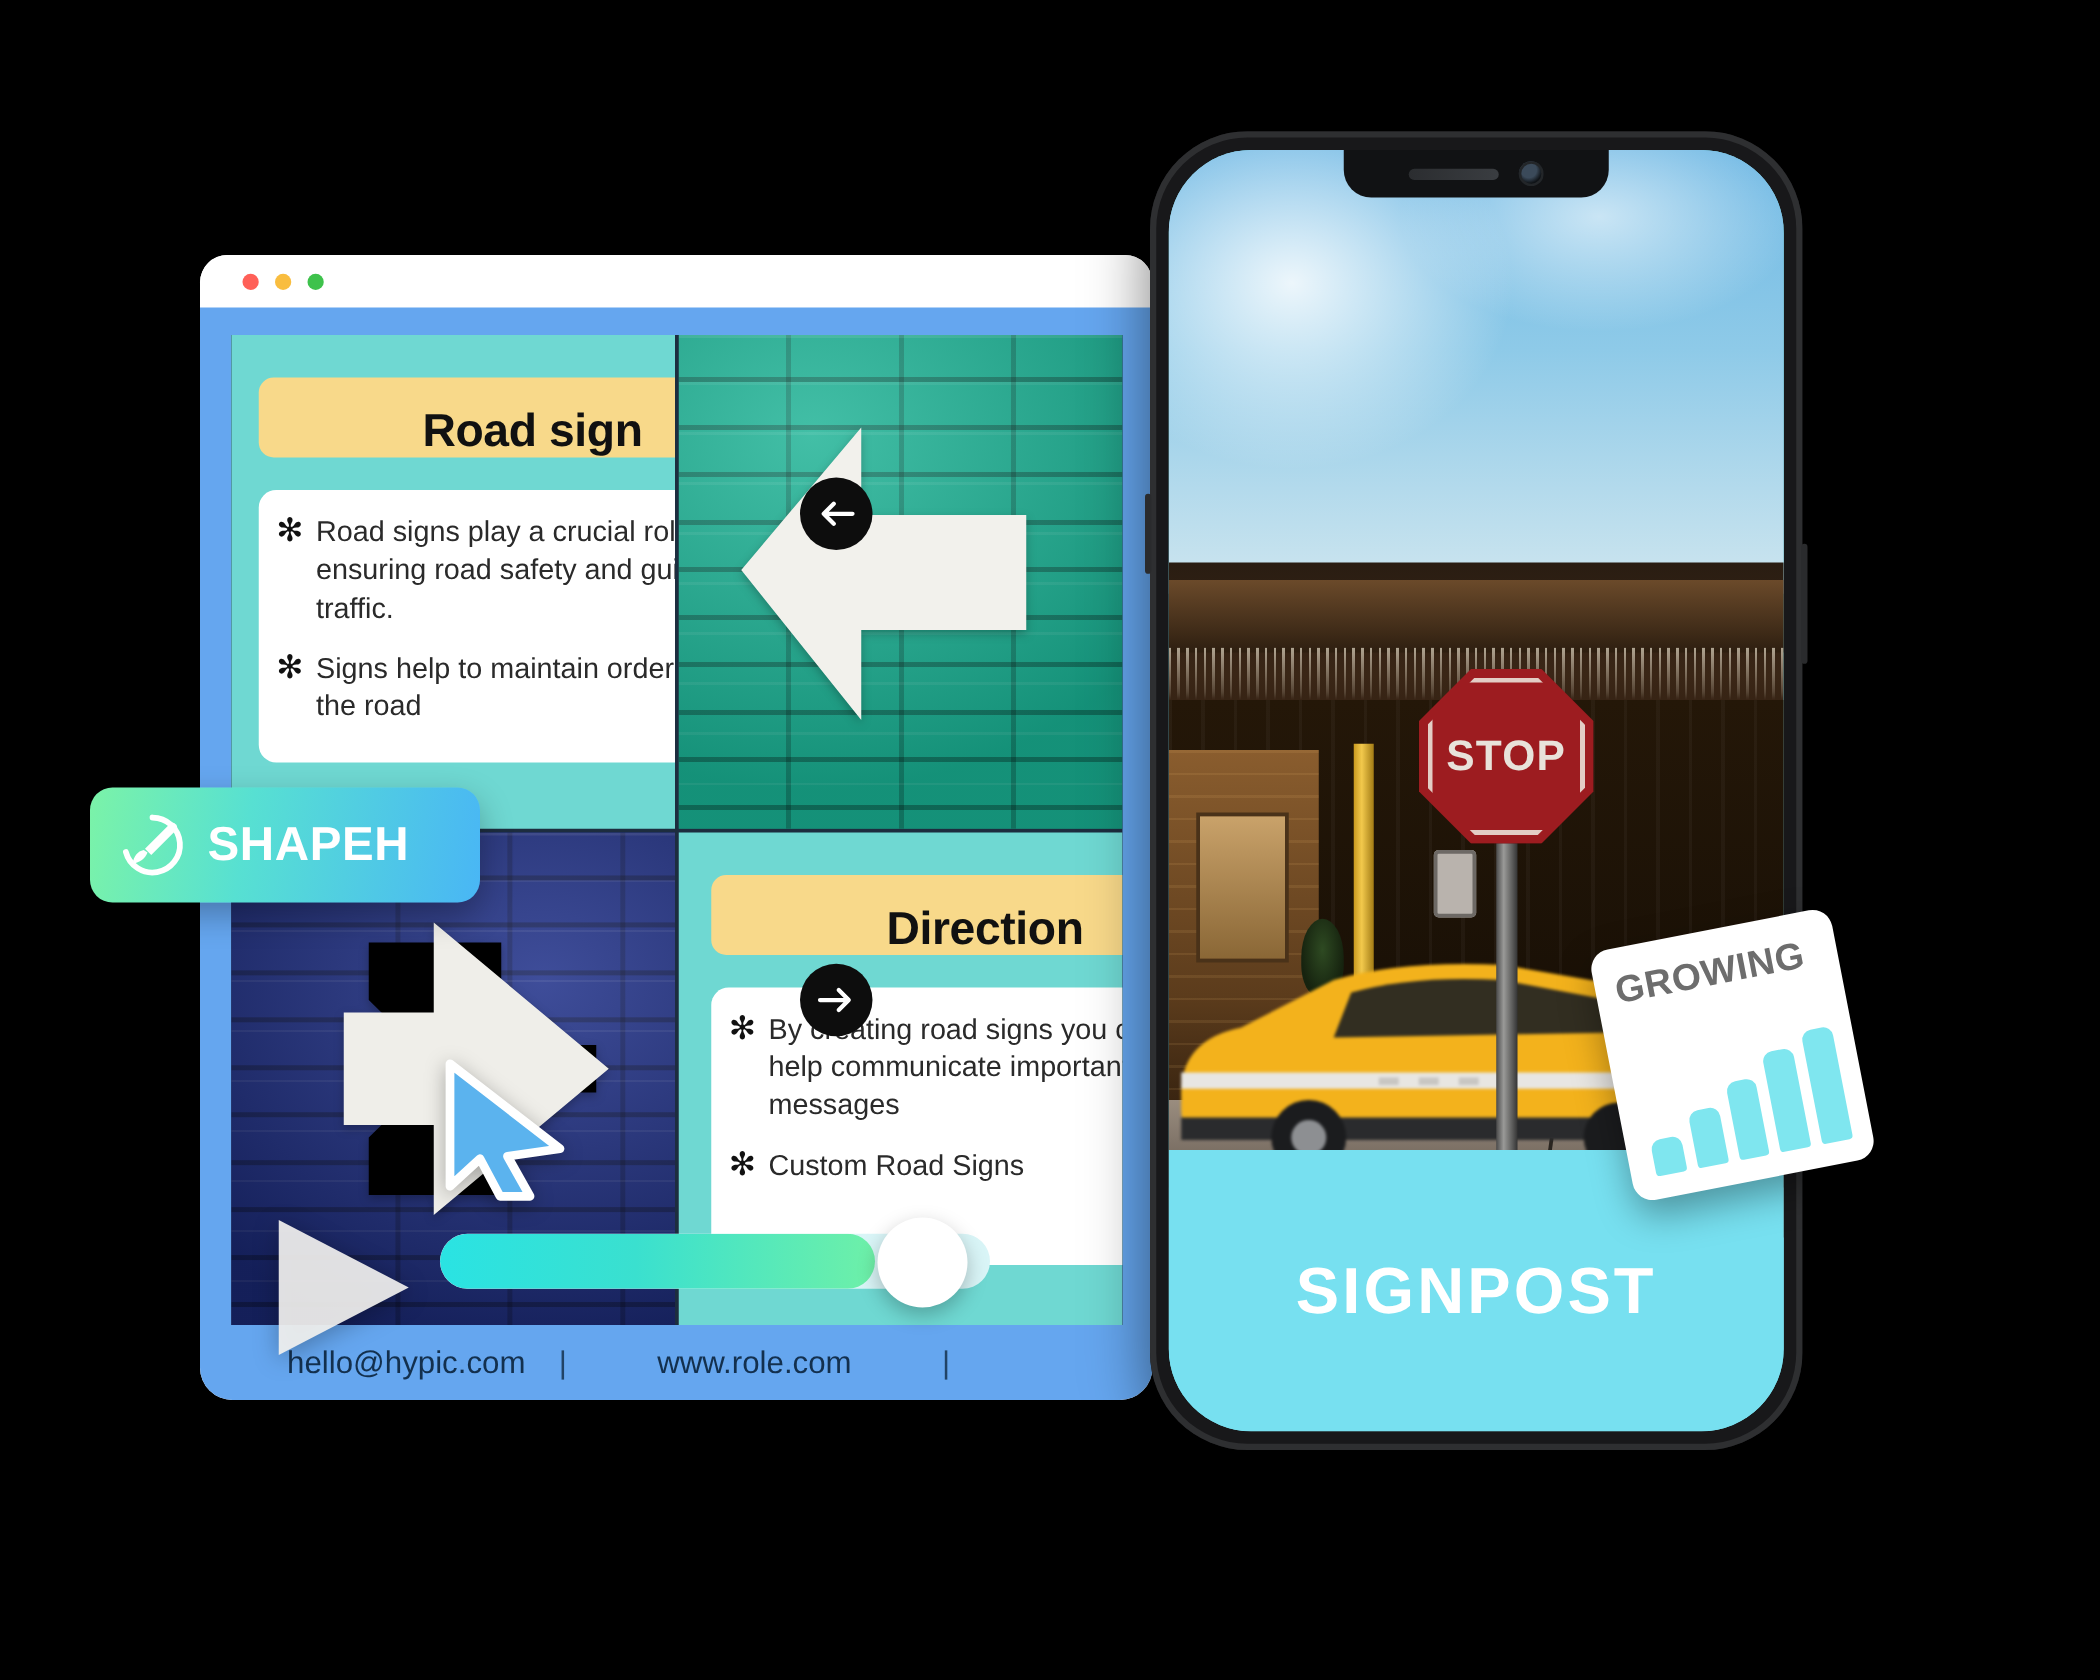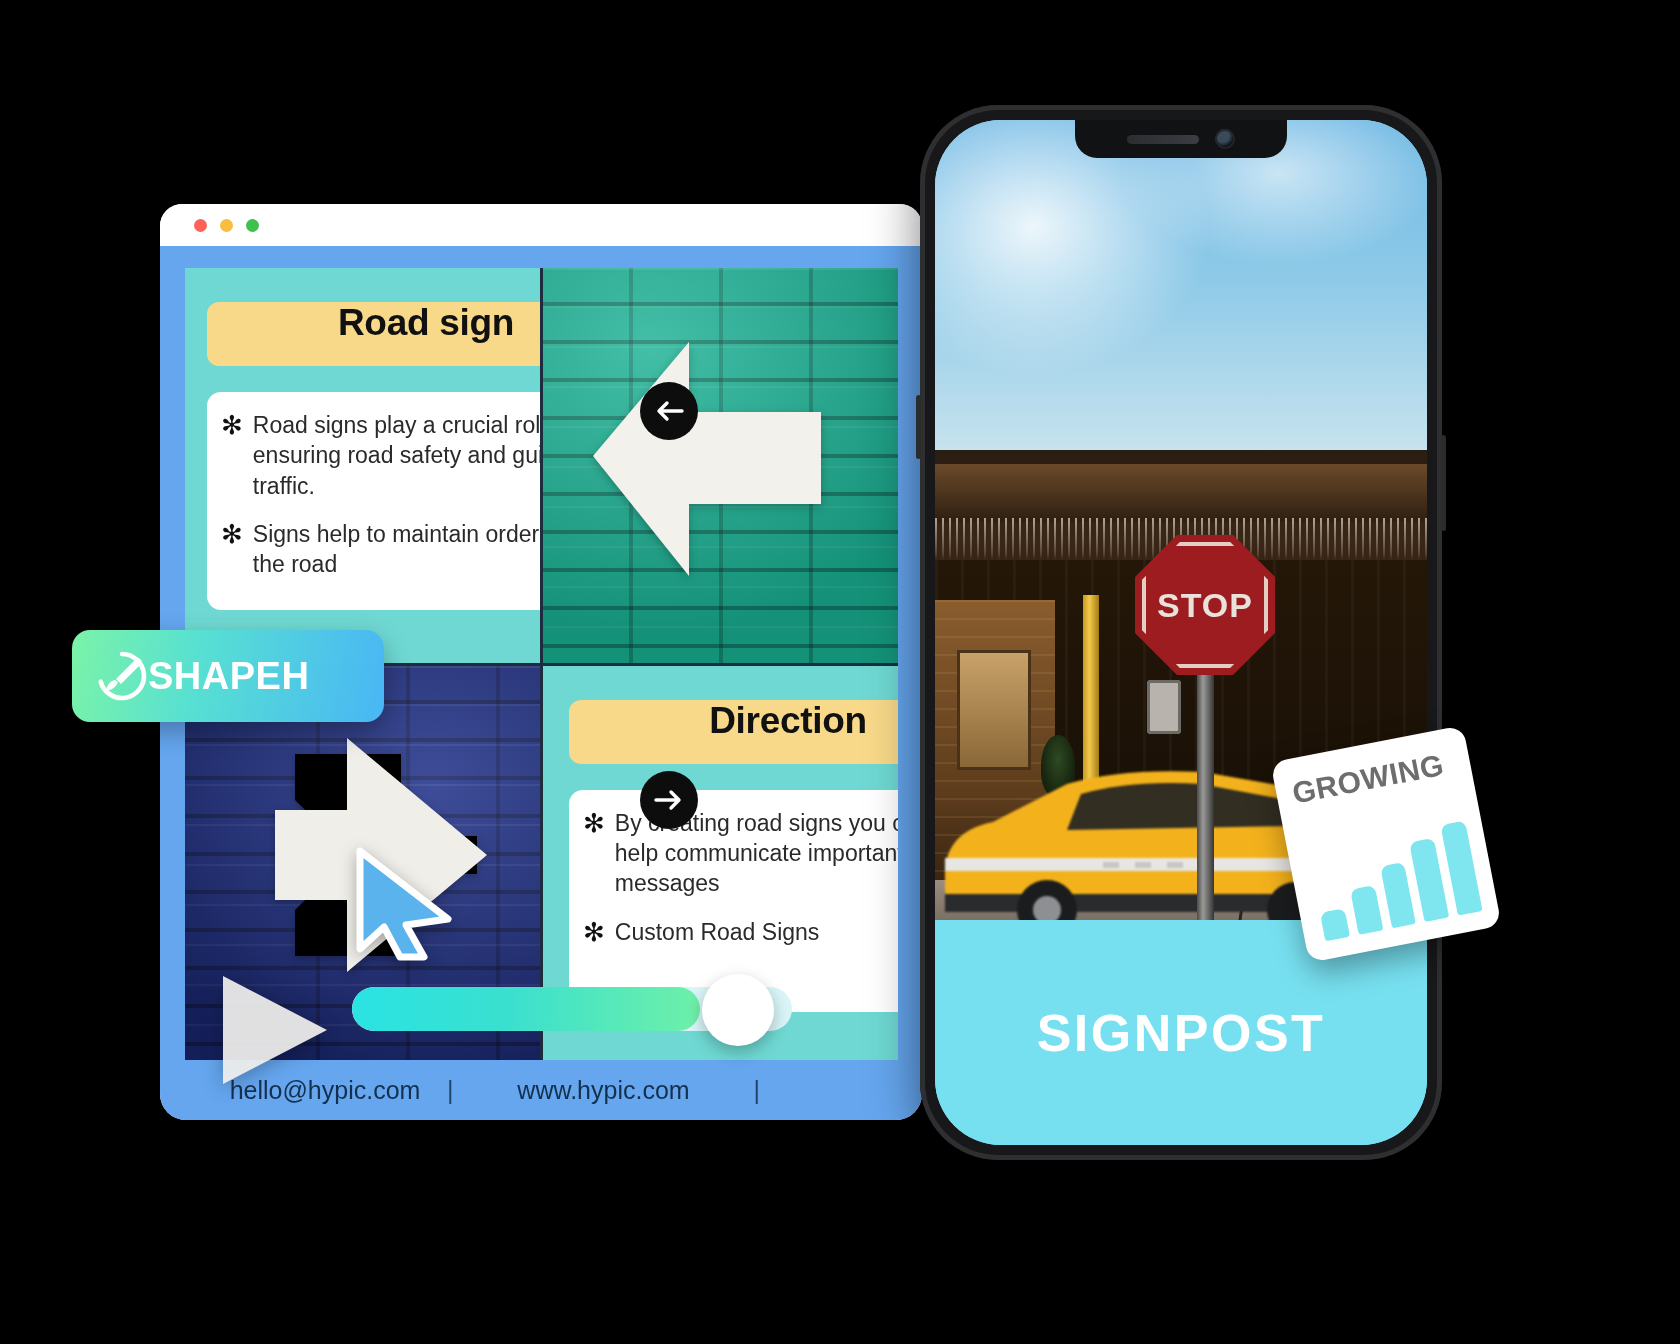--- a/index.html
+++ b/index.html
@@ -69,21 +69,21 @@
   .cell.q3 .sheen{ position:absolute; inset:0;
     background: radial-gradient(120% 90% at 70% 30%, rgba(255,255,255,.14), rgba(0,0,0,.35) 85%); }
 
   
   .wall-arrow { position:absolute; }
   .wall-arrow svg { display:block; filter: drop-shadow(0 3px 4px rgba(0,0,0,.25)); }
 
   
   .chip {
     position:absolute; background:#f8d98a; border-radius:12px;
-    display:flex; align-items:flex-start; justify-content:center;
+    display:flex; align-items:flex-end; justify-content:center;
     font-weight:bold; color:#111; letter-spacing:-.3px;padding-left:28px;
   }
   
   .card {
     position:absolute; background:#fff; border-radius:14px;
     padding:18px 16px 16px 14px;
   }
   .bullet { display:flex; gap:10px; margin-bottom:18px; }
   .bullet:last-child{ margin-bottom:0; }
   .bullet .star {
@@ -127,21 +127,21 @@
   #knob {
     position:absolute; left:702px; top:974px; width:72px; height:72px;
     border-radius:50%; background:#fff; z-index:15;
     box-shadow:0 6px 16px rgba(0,0,0,.25);
   }
 
   
   .badge {
     position:absolute; height:92px; border-radius:18px; z-index:20;
     background:linear-gradient(100deg,#7bf3a8 0%, #57e0d2 40%, #49b6f5 100%);
-    display:flex; align-items:center; padding:0 26px 0 24px;
+    display:flex; align-items:center; gap:18px; padding:0 26px 0 24px;
     box-shadow:0 10px 26px rgba(0,0,0,.28);
   }
   .badge .blabel{
     color:#fff; font-weight:bold; font-size:38px; letter-spacing:.5px;
     white-space:nowrap;
   }
   #badge-shape { left:72px; top:630px; width:312px; }
   #badge-design { left:72px; top:778px; width:312px; }
   .badge svg{ display:block; flex:0 0 auto; }
 
@@ -377,21 +377,21 @@
         <div class="navbtn" style="left:455px; top:503px;">
           <svg width="30" height="26" viewBox="0 0 30 26">
             <path d="M2 13 H23 M17 5 L25 13 L17 21" stroke="#fff" stroke-width="3.4" fill="none" stroke-linecap="round" stroke-linejoin="round"></path>
           </svg>
         </div>
       </div>
 
       <div id="footer">
         <span class="f-item" style="width:262px; text-align:center; padding-left:18px;">hello@hypic.com</span>
         <span class="sep">|</span>
-        <span class="f-item" style="width:300px; text-align:center;">www.hypic.com</span>
+        <span class="f-item" style="width:300px; text-align:center;">www.role.com</span>
         <span class="sep">|</span>
       </div>
     </div>
   </div>
 
   <div id="playbtn">
     <svg width="118" height="116" viewBox="0 0 118 116">
       <path d="M8 4 L112 58 L8 112 Z" fill="#f2f1ef" opacity="0.92"></path>
     </svg>
   </div>

